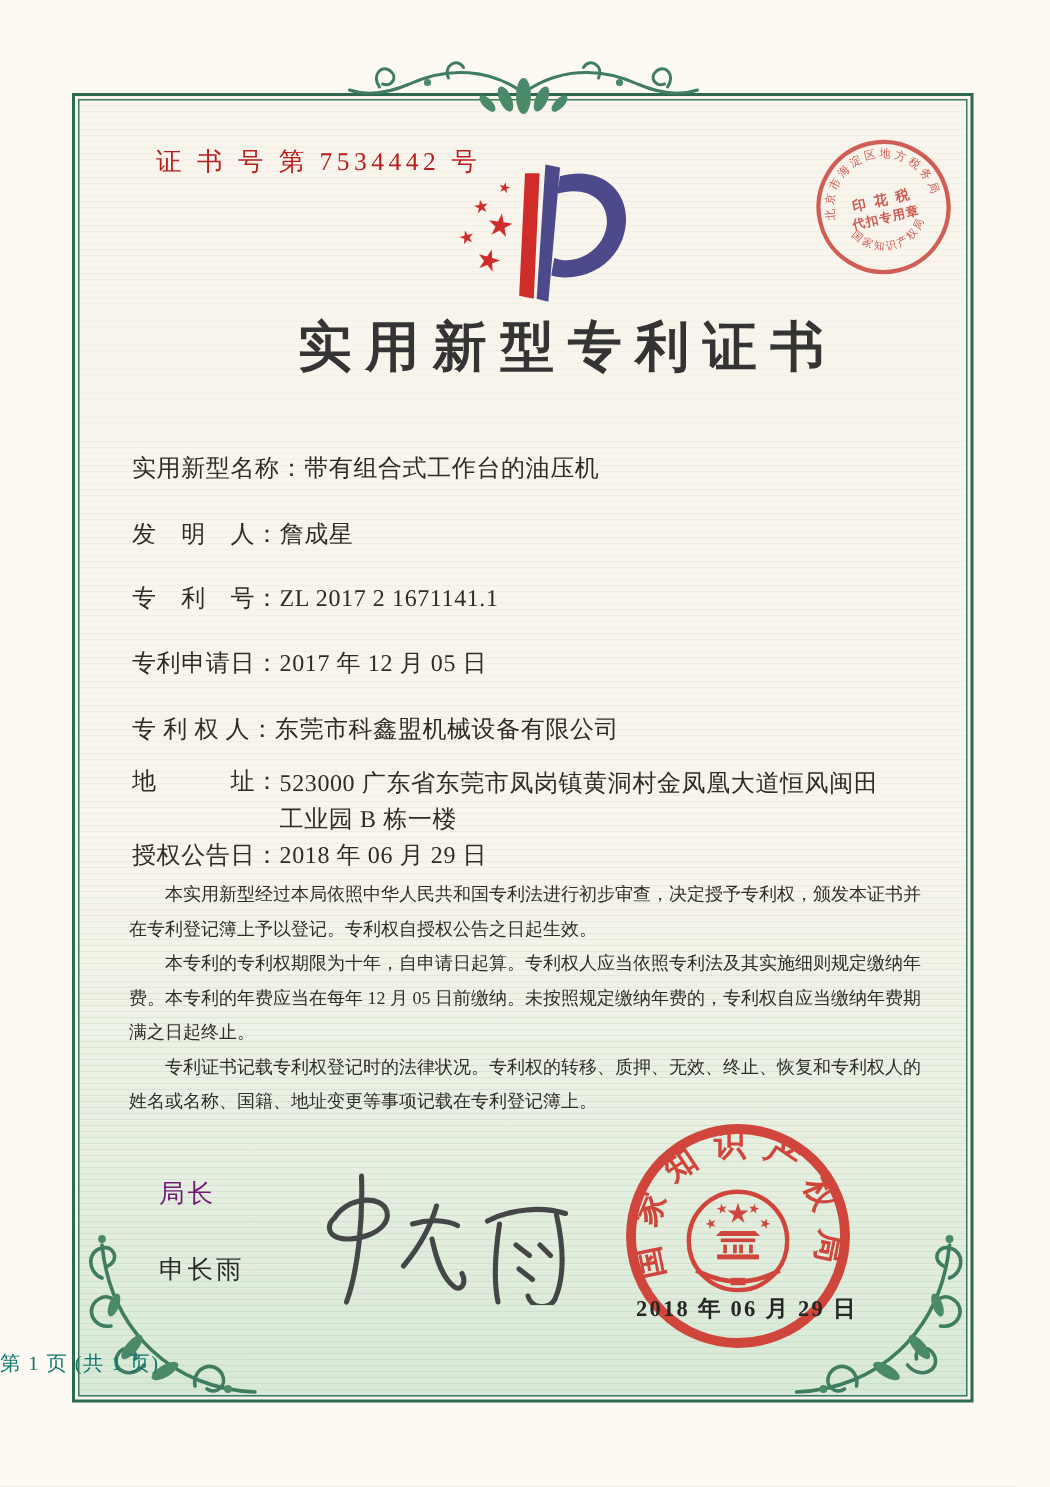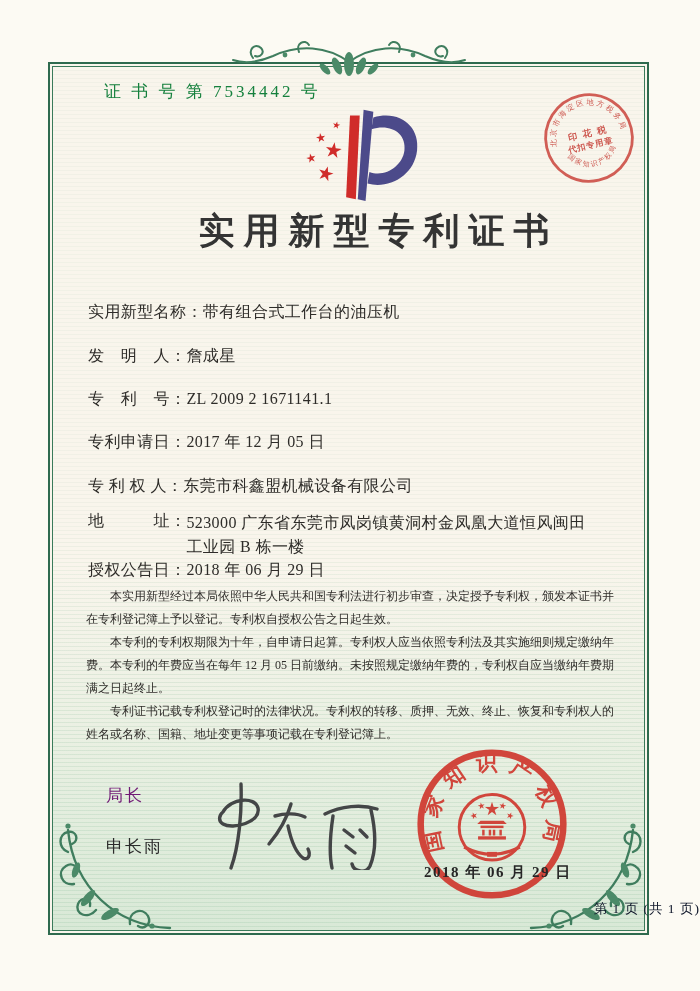--- a/index.html
+++ b/index.html
@@ -16,41 +16,41 @@
     -webkit-mask-image:linear-gradient(to bottom, rgba(0,0,0,.14) 0%, rgba(0,0,0,.16) 52%, rgba(0,0,0,.55) 76%, rgba(0,0,0,.95) 100%);
     mask-image:linear-gradient(to bottom, rgba(0,0,0,.14) 0%, rgba(0,0,0,.16) 52%, rgba(0,0,0,.55) 76%, rgba(0,0,0,.95) 100%);
   }
   .tint{
     position:absolute;left:52px;top:66px;width:593px;height:865px;
     background:linear-gradient(to bottom, rgba(219,236,221,0) 58%, rgba(208,231,210,.45) 82%, rgba(199,226,203,.65) 100%);
   }
   .frame{position:absolute;left:48px;top:62px;width:597px;height:869px;border:2px solid #2e6a4e;}
   .frame::after{content:"";position:absolute;inset:2px;border:1px solid #3a7a5a;}
   
-  .cert-no{position:absolute;left:104px;top:80px;font-size:17px;letter-spacing:3px;color:#15803d;}
+  .cert-no{position:absolute;left:104px;top:96px;font-size:17px;letter-spacing:3px;color:#b91c1c;}
   .title{
     position:absolute;left:0;top:207px;width:100%;text-align:center;
     font-size:36px;font-weight:600;letter-spacing:9px;color:#343434;text-indent:9px;padding-left:24px;
   }
   .field-row{position:absolute;left:88px;font-size:16px;white-space:nowrap;letter-spacing:.4px;}
   .field-label{color:#2e2c29;}
   .field-value{color:#2e2c29;}
   .addr-row{display:flex;white-space:normal;}
   .addr-val{width:438px;line-height:24px;}
   .body-text{
     position:absolute;left:86px;top:585px;width:528px;
     font-size:12px;line-height:23px;text-align:justify;color:#2f2d2a;
   }
   .body-text p{margin:0;text-indent:2em;}
   .director-label{position:absolute;left:106px;top:784px;font-size:17px;letter-spacing:2px;
     font-family:"Liberation Sans","DejaVu Sans",sans-serif;color:#701a75;}
   .director-name{position:absolute;left:106px;top:835px;font-size:17px;letter-spacing:2px;
     font-family:Liberation Serif, serif;color:#2b2b2b;}
   .seal-date{position:absolute;left:424px;top:863px;font-size:15px;font-weight:600;letter-spacing:1.5px;color:#262626;}
-  .footer{position:absolute;left:0;top:900px;width:100%;text-align:right;font-size:13.5px;letter-spacing:1px;color:#0f172a;}
+  .footer{position:absolute;left:0;top:900px;width:100%;text-align:left;font-size:13.5px;letter-spacing:1px;color:#0f766e;}
   
   .logo{position:absolute;left:272px;top:100px;}
   .tax-stamp{position:absolute;left:539px;top:88px;transform:rotate(-13deg);opacity:.88;}
   .seal{position:absolute;left:410px;top:742px;opacity:.93;}
   .signature{position:absolute;left:203px;top:778px;}
   .ornament-top{position:absolute;left:229px;top:38px;}
   .flourish-left{position:absolute;left:52px;top:812px;}
   .flourish-right{position:absolute;left:524px;top:812px;transform:scaleX(-1);}
   svg text{font-family:"Liberation Serif","DejaVu Serif",serif;}
 </style>
@@ -155,21 +155,21 @@
 
   <div class="title">实用新型专利证书</div>
 
   <div class="field-row" style="top:302px">
     <span class="field-label">实用新型名称：</span><span class="field-value">带有组合式工作台的油压机</span>
   </div>
   <div class="field-row" style="top:346px">
     <span class="field-label">发　明　人：</span><span class="field-value">詹成星</span>
   </div>
   <div class="field-row" style="top:389px">
-    <span class="field-label">专　利　号：</span><span class="field-value">ZL 2009 2 1671141.1</span>
+    <span class="field-label">专　利　号：</span><span class="field-value">ZL 2017 2 1671141.1</span>
   </div>
   <div class="field-row" style="top:432px">
     <span class="field-label">专利申请日：</span><span class="field-value">2017 年 12 月 05 日</span>
   </div>
   <div class="field-row" style="top:476px">
     <span class="field-label">专 利 权 人：</span><span class="field-value">东莞市科鑫盟机械设备有限公司</span>
   </div>
   <div class="field-row addr-row" style="top:511px">
     <span class="field-label">地　　　址：</span>
     <span class="addr-val">

